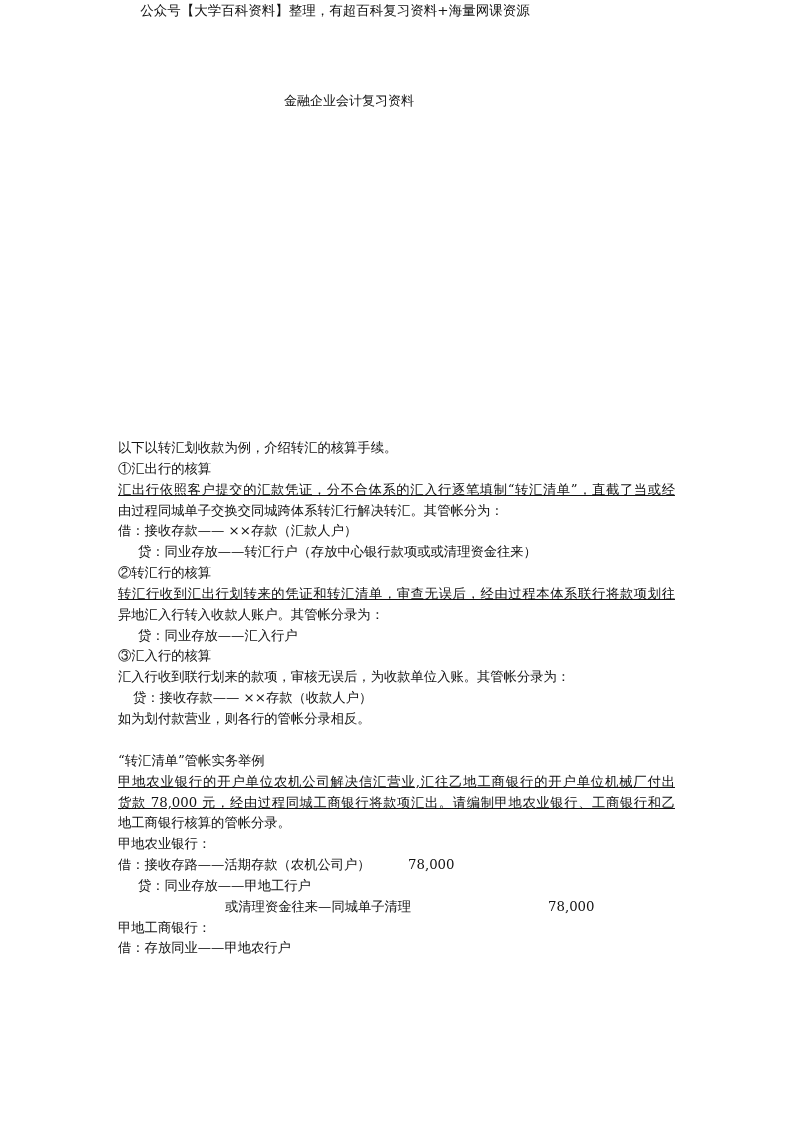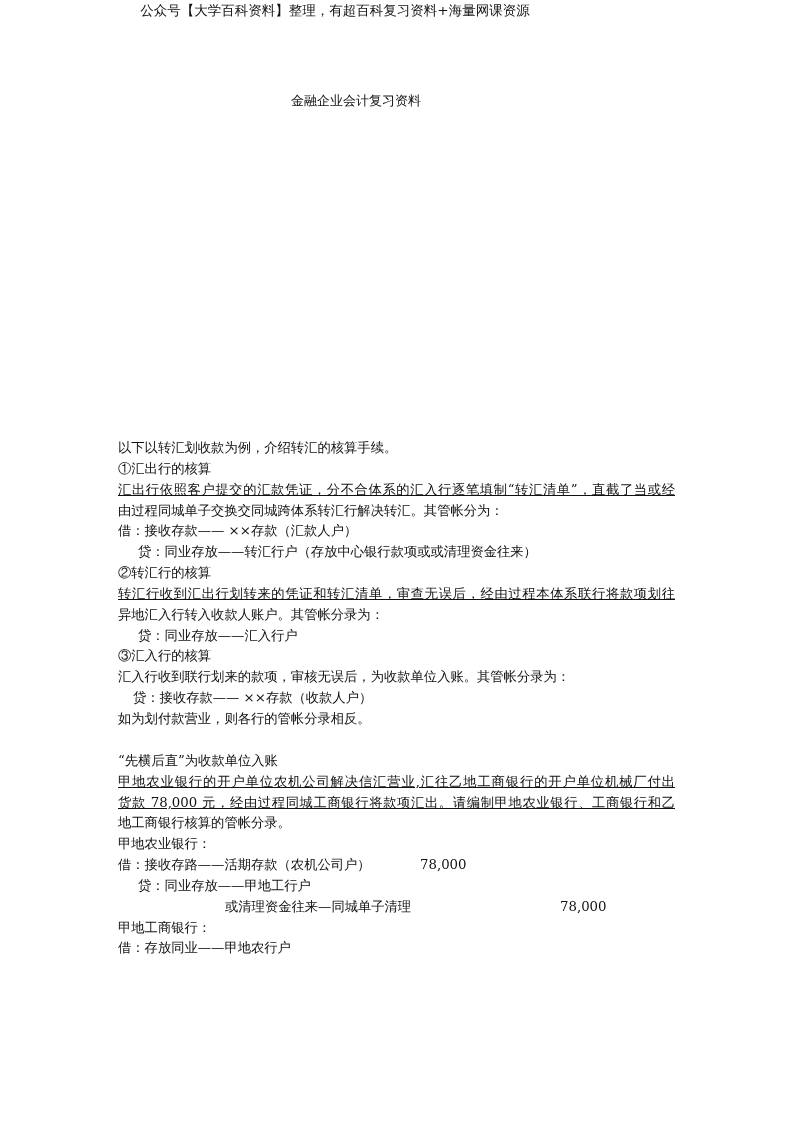--- a/index.html
+++ b/index.html
@@ -7,35 +7,35 @@
       width: 793px; height: 1122px; position: relative; overflow: hidden;
       font-family: "DejaVu Serif", "Liberation Serif", serif;
       color: #111111;
     }
     .header {
       position: absolute; top: 1px; left: 0; width: 670px;
       text-align: center; font-size: 13.5px; line-height: 18px;
       letter-spacing: 0px;
     }
     .title {
-      position: absolute; top: 92px; left: 291px;
+      position: absolute; top: 92px; left: 284px;
       font-size: 13px; line-height: 18px;
     }
     .body {
       position: absolute; top: 438px; left: 118px; width: 560px;
     }
     .line {
       height: 20.85px; line-height: 20.85px; font-size: 13.3px;
       white-space: nowrap; position: relative;
     }
     .line.justify { text-align: justify; text-align-last: justify; width: 557px; text-decoration: underline; }
     .indent1 { padding-left: 20px; }
     .indent2 { padding-left: 15px; }
     .gap { height: 21px; }
-    .amt { position: absolute; top: 0; margin-left: 12px; }
+    .amt { position: absolute; top: 0; }
   </style>
 </head>
 <body>
 
 <div class="header">公众号【大学百科资料】整理，有超百科复习资料+海量网课资源</div>
 
 <div class="title">金融企业会计复习资料</div>
 
 <div class="body">
   <div class="line">以下以转汇划收款为例，介绍转汇的核算手续。</div>
@@ -48,21 +48,21 @@
   <div class="line justify">转汇行收到汇出行划转来的凭证和转汇清单，审查无误后，经由过程本体系联行将款项划往</div>
   <div class="line">异地汇入行转入收款人账户。其管帐分录为：</div>
   <div class="line indent1">贷：同业存放——汇入行户</div>
   <div class="line">③汇入行的核算</div>
   <div class="line">汇入行收到联行划来的款项，审核无误后，为收款单位入账。其管帐分录为：</div>
   <div class="line indent2">贷：接收存款—— ××存款（收款人户）</div>
   <div class="line">如为划付款营业，则各行的管帐分录相反。</div>
 
   <div class="gap"></div>
 
-  <div class="line">“先横后直”为收款单位入账</div>
+  <div class="line">“转汇清单”管帐实务举例</div>
   <div class="line justify">甲地农业银行的开户单位农机公司解决信汇营业,汇往乙地工商银行的开户单位机械厂付出</div>
   <div class="line justify">货款 78,000 元，经由过程同城工商银行将款项汇出。请编制甲地农业银行、工商银行和乙</div>
   <div class="line">地工商银行核算的管帐分录。</div>
   <div class="line">甲地农业银行：</div>
   <div class="line">
     <span>借：接收存路——活期存款（农机公司户）</span>
     <span class="amt" style="left:290px;">78,000</span>
   </div>
   <div class="line indent1">贷：同业存放——甲地工行户</div>
   <div class="line">

